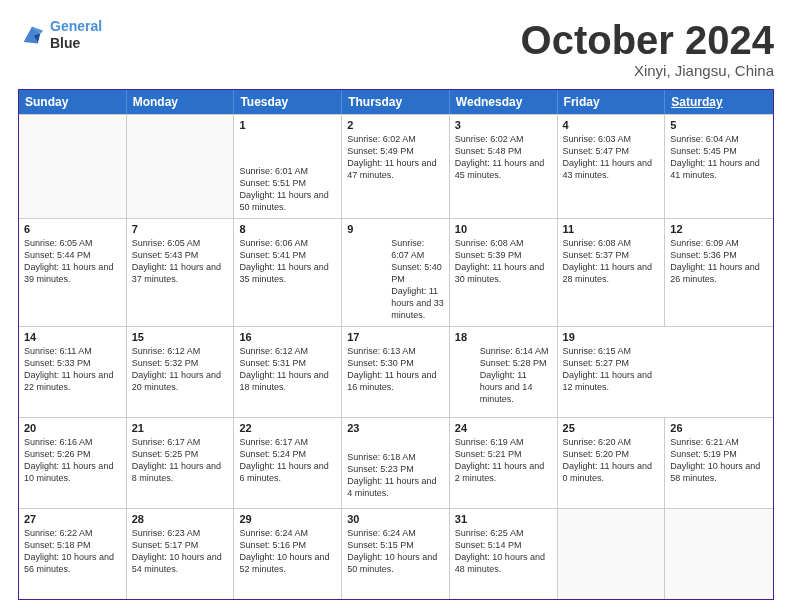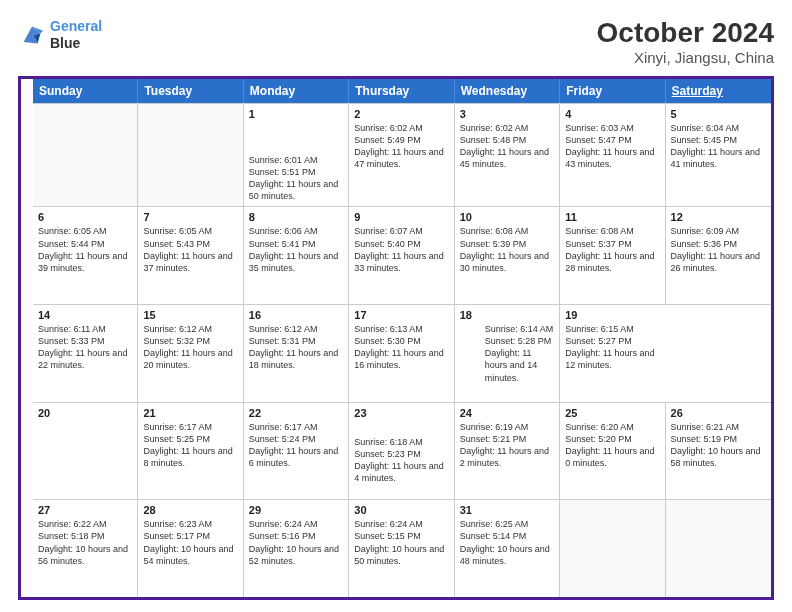--- a/index.html
+++ b/index.html
@@ -38,35 +38,34 @@
       color: #4a90d9;
     }
     .logo-bird {
       width: 28px;
       height: 28px;
     }
     .title-block {
       text-align: right;
     }
     .title-month {
-      font-size: 28px;
+      font-size: 40px;
       font-weight: bold;
       color: #333;
       line-height: 1.1;
     }
     .title-location {
       font-size: 15px;
       color: #555;
     }
     .calendar {
       flex: 1;
       display: flex;
       flex-direction: column;
-      border: 3px solid #4c1d95;
-      padding-left: 12px;
+      border: 1px solid #4c1d95;
     }
     .cal-header {
       display: grid;
       grid-template-columns: repeat(7, 1fr);
       background: #2a6fc9;
     }
     .cal-header-cell {
       color: #fff;
       font-weight: bold;
       font-size: 12px;
@@ -138,22 +137,22 @@
     </div>
     <div class="title-block">
       <div class="title-month">October 2024</div>
       <div class="title-location">Xinyi, Jiangsu, China</div>
     </div>
   </div>
 
   <div class="calendar">
     <div class="cal-header">
       <div class="cal-header-cell">Sunday</div>
+      <div class="cal-header-cell">Monday</div>
       <div class="cal-header-cell">Tuesday</div>
-      <div class="cal-header-cell">Monday</div>
       <div class="cal-header-cell">Thursday</div>
       <div class="cal-header-cell">Wednesday</div>
       <div class="cal-header-cell">Friday</div>
       <div class="cal-header-cell">Saturday</div>
     </div>
     <div class="cal-body" id="cal-body">
     <div class="cal-week">
           <div class="cal-cell empty"></div>
           <div class="cal-cell empty"></div>
           <div class="cal-cell">
@@ -201,21 +200,21 @@
 Daylight: 11 hours and 37 minutes.</div>
           </div>
           <div class="cal-cell">
             <div class="day-num">8</div>
             <div class="day-info" style="white-space: pre-line;">Sunrise: 6:06 AM
 Sunset: 5:41 PM
 Daylight: 11 hours and 35 minutes.</div>
           </div>
           <div class="cal-cell">
             <div class="day-num">9</div>
-            <div class="day-info" style="white-space: pre-line;">Sunrise: 6:07 AM
+            <div class="day-info" style="white-space: pre-line; margin-left: 44px;">Sunrise: 6:07 AM
 Sunset: 5:40 PM
 Daylight: 11 hours and 33 minutes.</div>
           </div>
           <div class="cal-cell">
             <div class="day-num">10</div>
             <div class="day-info" style="white-space: pre-line;">Sunrise: 6:08 AM
 Sunset: 5:39 PM
 Daylight: 11 hours and 30 minutes.</div>
           </div>
           <div class="cal-cell">
@@ -265,20 +264,23 @@
           <div class="cal-cell">
             <div class="day-num">19</div>
             <div class="day-info" style="white-space: pre-line;">Sunrise: 6:15 AM
 Sunset: 5:27 PM
 Daylight: 11 hours and 12 minutes.</div>
           </div>
         </div>
         <div class="cal-week">
           <div class="cal-cell">
             <div class="day-num">20</div>
+            <div class="day-info" style="white-space: pre-line;">Sunrise: 6:16 AM
+Sunset: 5:26 PM
+Daylight: 11 hours and 10 minutes.</div>
           </div>
           <div class="cal-cell">
             <div class="day-num">21</div>
             <div class="day-info" style="white-space: pre-line;">Sunrise: 6:17 AM
 Sunset: 5:25 PM
 Daylight: 11 hours and 8 minutes.</div>
           </div>
           <div class="cal-cell">
             <div class="day-num">22</div>
             <div class="day-info" style="white-space: pre-line;">Sunrise: 6:17 AM

